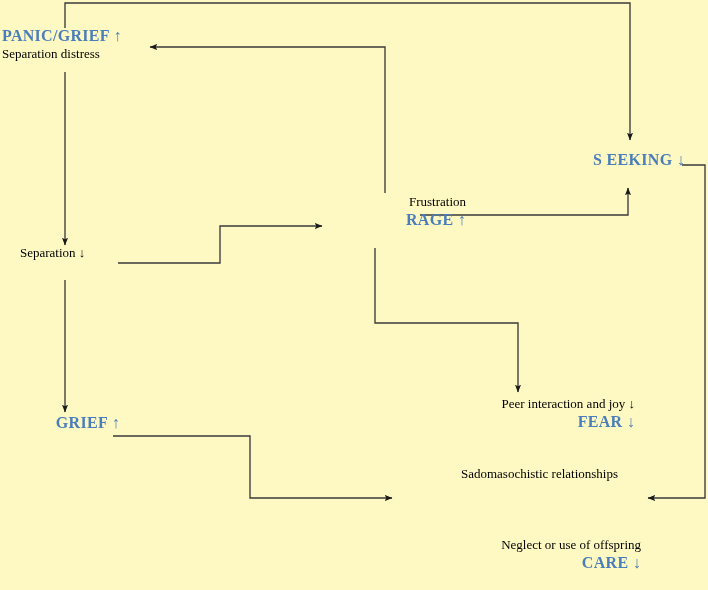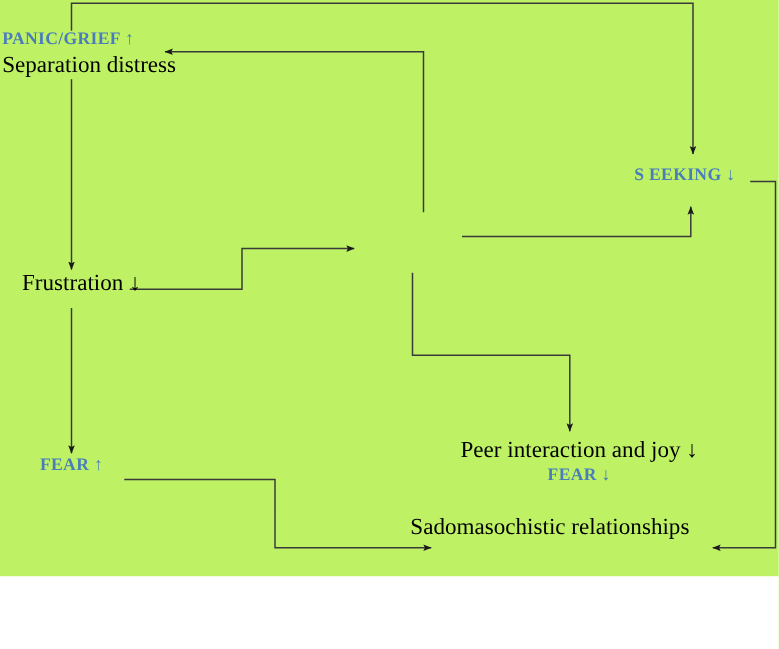--- a/index.html
+++ b/index.html
@@ -6,48 +6,48 @@
     margin: 0;
     padding: 0;
     background: #ffffff;
   }
   body {
     font-family: "Liberation Serif", "DejaVu Serif", serif;
   }
   #diagram-root {
     position: relative;
     width: 708px;
-    height: 524px;
-    background: #bef264;
+    height: 590px;
+    background: #fef9c3;
     overflow: hidden;
   }
   #edges-layer {
     position: absolute;
     left: 0;
     top: 0;
     width: 708px;
     height: 590px;
   }
   .node {
     position: absolute;
     white-space: nowrap;
     line-height: 1.22;
   }
   .node-plain {
     color: #000000;
-    font-size: 21px;
+    font-size: 13px;
     font-weight: normal;
   }
   .node-emotion {
     color: #4A7EBB;
     font-size: 16px;
     font-weight: bold;
     letter-spacing: 0.3px;
   }
-  .center { text-align: center; }
+  .center { text-align: right; }
   .left   { text-align: left; }
 </style>
 </head>
 <body>
 
 <div id="diagram-root">
 
   <svg id="edges-layer" viewBox="0 0 708 590" width="708" height="590" xmlns="http://www.w3.org/2000/svg">
     <defs>
       <marker id="arrowhead" markerWidth="9" markerHeight="9" refX="7.2" refY="3.2" orient="auto" markerUnits="userSpaceOnUse">
@@ -66,39 +66,43 @@
         <path d="M 682,165 L 705,165 L 705,498 L 648,498" stroke="#3a3a3a" stroke-width="1.35" fill="none" stroke-linecap="butt" stroke-linejoin="miter" marker-end="url(#arrowhead)"></path>
       </g>
   </svg>
 
   <div class="node left" style="left:2px; top:26px;">
     <div class="node-emotion">PANIC/GRIEF ↑</div>
     <div class="node-plain">Separation distress</div>
   </div>
 
   <div class="node left" style="left:20px; top:245px;">
-    <div class="node-plain">Frustration ↓</div>
+    <div class="node-plain">Separation ↓</div>
   </div>
 
   <div class="node center" style="left:10px; top:413px; width:110px;">
-    <div class="node-emotion">FEAR ↑</div>
+    <div class="node-emotion">GRIEF ↑</div>
   </div>
 
   <div class="node center" style="left:306px; top:194px; width:160px;">
+    <div class="node-plain">Frustration</div>
+    <div class="node-emotion">RAGE ↑</div>
   </div>
 
   <div class="node center" style="left:560px; top:150px; width:125px;">
     <div class="node-emotion">S EEKING ↓</div>
   </div>
 
-  <div class="node center" style="left:404px; top:396px; width:245px;">
+  <div class="node center" style="left:390px; top:396px; width:245px;">
     <div class="node-plain">Peer interaction and joy ↓</div>
     <div class="node-emotion">FEAR ↓</div>
   </div>
 
   <div class="node center" style="left:373px; top:466px; width:245px;">
     <div class="node-plain">Sadomasochistic relationships</div>
   </div>
 
   <div class="node center" style="left:396px; top:537px; width:245px;">
+    <div class="node-plain">Neglect or use of offspring</div>
+    <div class="node-emotion">CARE ↓</div>
   </div>
 
 </div>
 
 </body></html>

